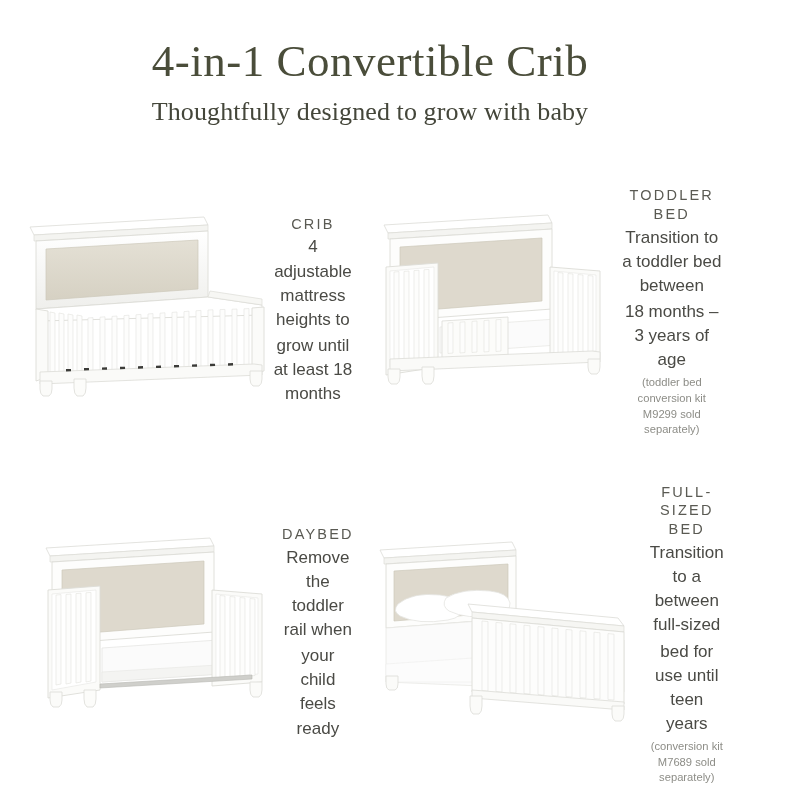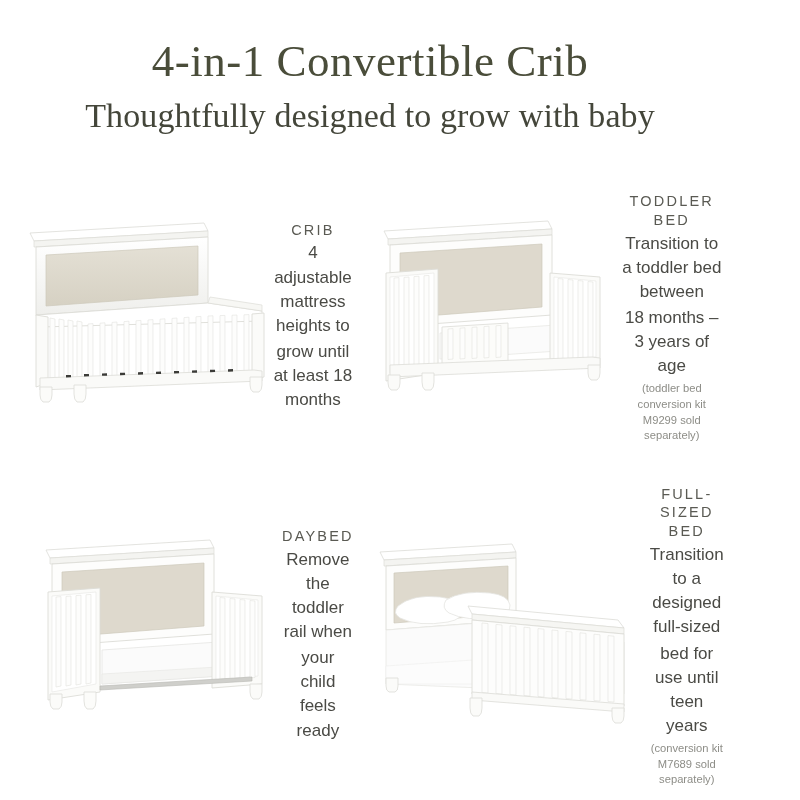--- a/index.html
+++ b/index.html
@@ -23,21 +23,21 @@
   .main-title {
     font-family: "Liberation Serif", serif;
     font-size: 45px;
     font-weight: 400;
     color: #4a4d3a;
     letter-spacing: 0.5px;
     line-height: 1.05;
   }
   .sub-title {
     font-family: "Liberation Serif", serif;
-    font-size: 34px;
+    font-size: 26px;
     font-weight: 400;
     color: #44463a;
     margin-top: 12px;
     letter-spacing: 0.1px;
   }
   
   .grid {
     flex: 1;
     display: grid;
     grid-template-columns: 1fr 1fr;
@@ -300,20 +300,20 @@
           </g>
           <polygon points="112,158 264,170 264,178 112,166" fill="#fafaf8" stroke="#dcdcd7" stroke-width="0.8"></polygon>
 
           <path d="M110,164 h12 v10 q0,6 -3,8 h-6 q-3,-2 -3,-8 z" fill="#fbfbf9" stroke="#dcdcd7" stroke-width="0.8"></path>
           <path d="M252,174 h12 v8 q0,5 -3,7 h-6 q-3,-2 -3,-7 z" fill="#fbfbf9" stroke="#dcdcd7" stroke-width="0.8"></path>
           <path d="M26,144 h12 v8 q0,5 -3,6 h-6 q-3,-1 -3,-6 z" fill="#fbfbf9" stroke="#dcdcd7" stroke-width="0.8"></path>
         </svg>
       </div>
       <div class="caption">
         <div class="cap-title">FULL-SIZED BED</div>
-        <div class="cap-line">Transition to a designed full-sized</div>
+        <div class="cap-line">Transition to a between full-sized</div>
         <div class="cap-line">bed for use until teen years</div>
         <div class="cap-note">(conversion kit M7689 sold separately)</div>
       </div>
     </div>
 
   </div>
 </div>
 
 </body></html>

